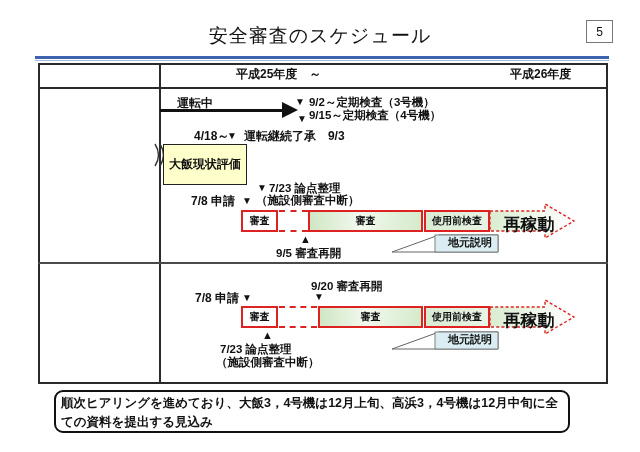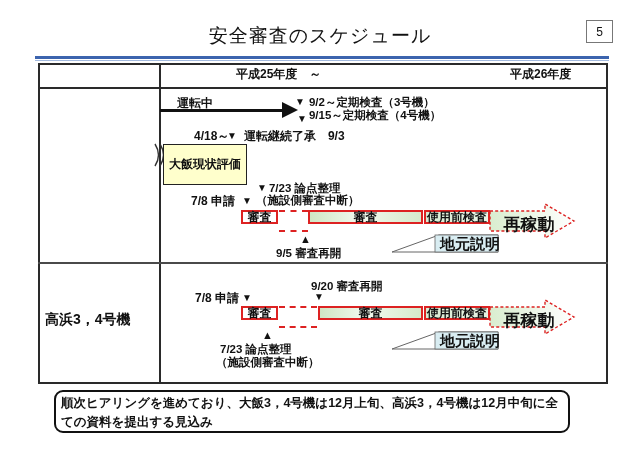--- a/index.html
+++ b/index.html
@@ -19,28 +19,28 @@
   .hline-row{left:38px;top:262px;width:570px;height:1.5px;background:#4a4a4a;}
   .hdr{font-size:12px;font-weight:bold;}
   .rowlabel{font-size:14px;font-weight:bold;}
   .ann{font-size:11.5px;font-weight:bold;white-space:nowrap;}
   .ann12{font-size:12px;font-weight:bold;white-space:nowrap;}
   .mk{font-size:10px;line-height:10px;}
   .flexrow{display:flex;align-items:flex-start;}
   .arrow-line{left:160px;top:109px;width:124px;height:2.5px;background:#111;}
   .arrow-head{left:282px;top:102px;width:0;height:0;border-top:8px solid transparent;
     border-bottom:8px solid transparent;border-left:16px solid #111;}
-  .barbox{height:14px;box-sizing:border-box;border:2px solid #dd2222;
-    display:flex;align-items:center;justify-content:center;font-size:12px;font-weight:bold;}
+  .barbox{height:22px;box-sizing:border-box;border:2px solid #dd2222;
+    display:flex;align-items:center;justify-content:center;font-size:10px;font-weight:bold;}
   .bar-white{background:#ffffff;}
   .bar-green{background:linear-gradient(90deg,#cfe6c4 0%,#f2f9ee 45%,#d5eacb 100%);}
   .bar-pre{background:linear-gradient(90deg,#d8ebd2,#e9f4e5);}
   .dashgap{height:22px;box-sizing:border-box;border-top:2.5px dashed #dd2222;border-bottom:2.5px dashed #dd2222;}
   .genjo{background:#ffffcc;border:1.5px solid #222;padding:11px 5px;font-size:12px;font-weight:bold;}
-  .jimoto-label{font-size:15px;font-weight:bold;text-align:center;}
+  .jimoto-label{font-size:11px;font-weight:bold;text-align:center;}
   .restart-label{font-size:17px;font-weight:bold;text-align:center;}
   #note{left:54px;top:390px;width:516px;height:43px;border:2px solid #111;border-radius:9px;
     box-sizing:border-box;padding:2px 5px;font-size:12.5px;font-weight:bold;line-height:1.5;}
 </style>
 </head>
 <body>
 
 <div id="slide">
 
   <div id="title" class="abs">安全審査のスケジュール</div>
@@ -51,21 +51,20 @@
   <div class="abs rule-sub"></div>
 
   <div id="table-frame" class="abs"></div>
   <div class="abs vline"></div>
   <div class="abs hline-header"></div>
   <div class="abs hline-row"></div>
 
   <div class="abs hdr" style="left:236px;top:66px;">平成25年度　～</div>
   <div class="abs hdr" style="left:510px;top:66px;">平成26年度</div>
 
-  <div class="abs rowlabel" style="left:45px;top:311px;">高浜3，4号機</div>
 
   <div class="abs arrow-line"></div>
   <div class="abs arrow-head"></div>
   <div class="abs ann12" style="left:177px;top:95px;">運転中</div>
 
   <div class="abs flexrow" style="left:295px;top:95px;gap:4px;">
     <span class="mk" style="margin-top:2px;">▼</span>
     <span class="ann">9/2～定期検査（3号機）</span>
   </div>
   <div class="abs flexrow" style="left:297px;top:108px;gap:2px;">

